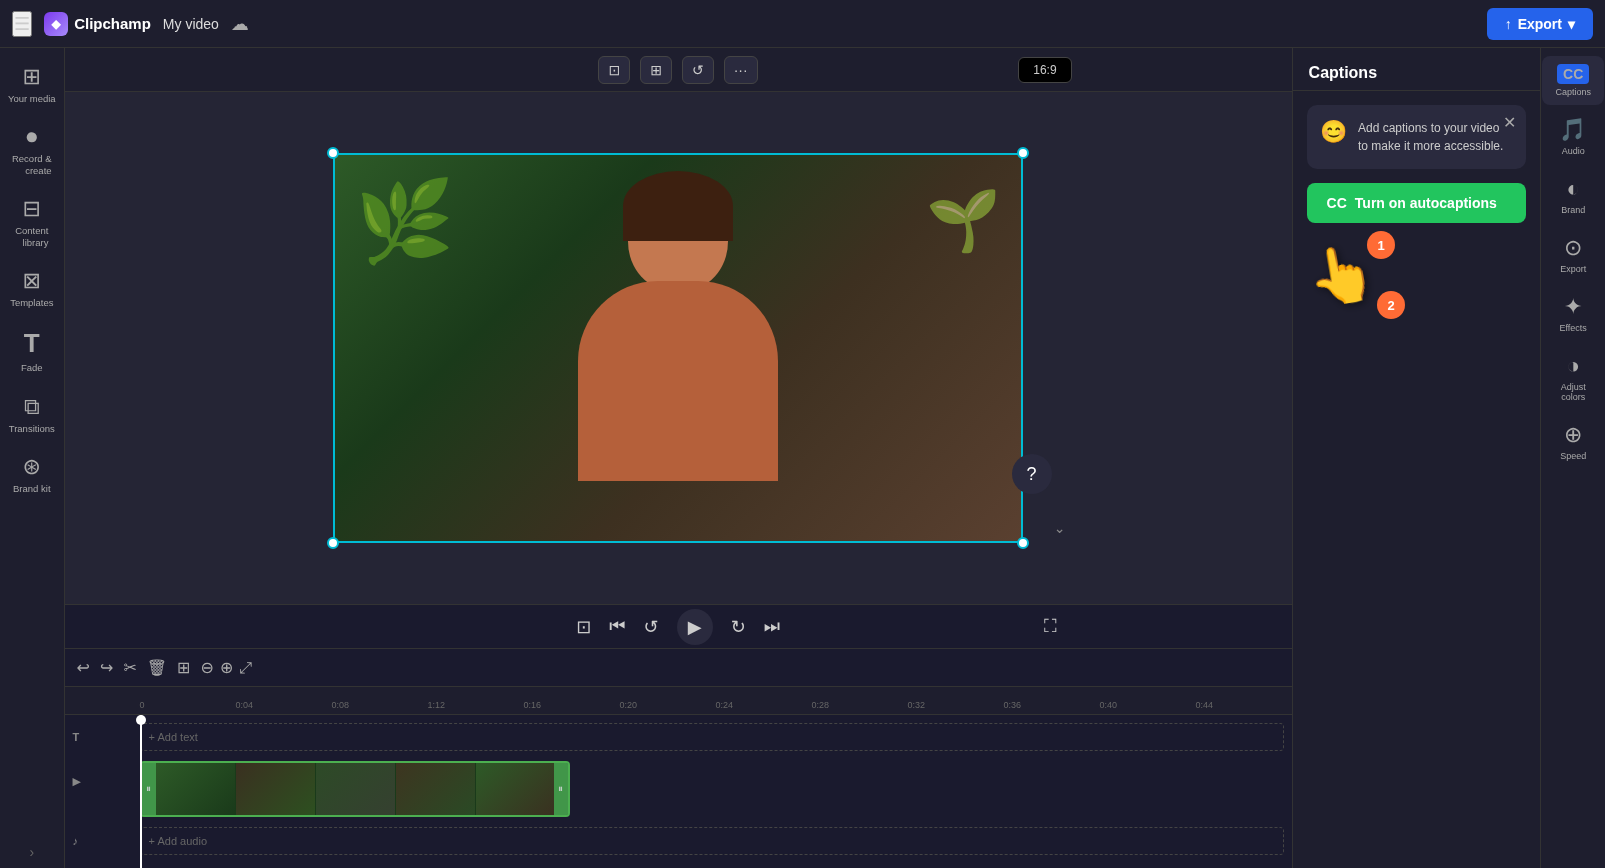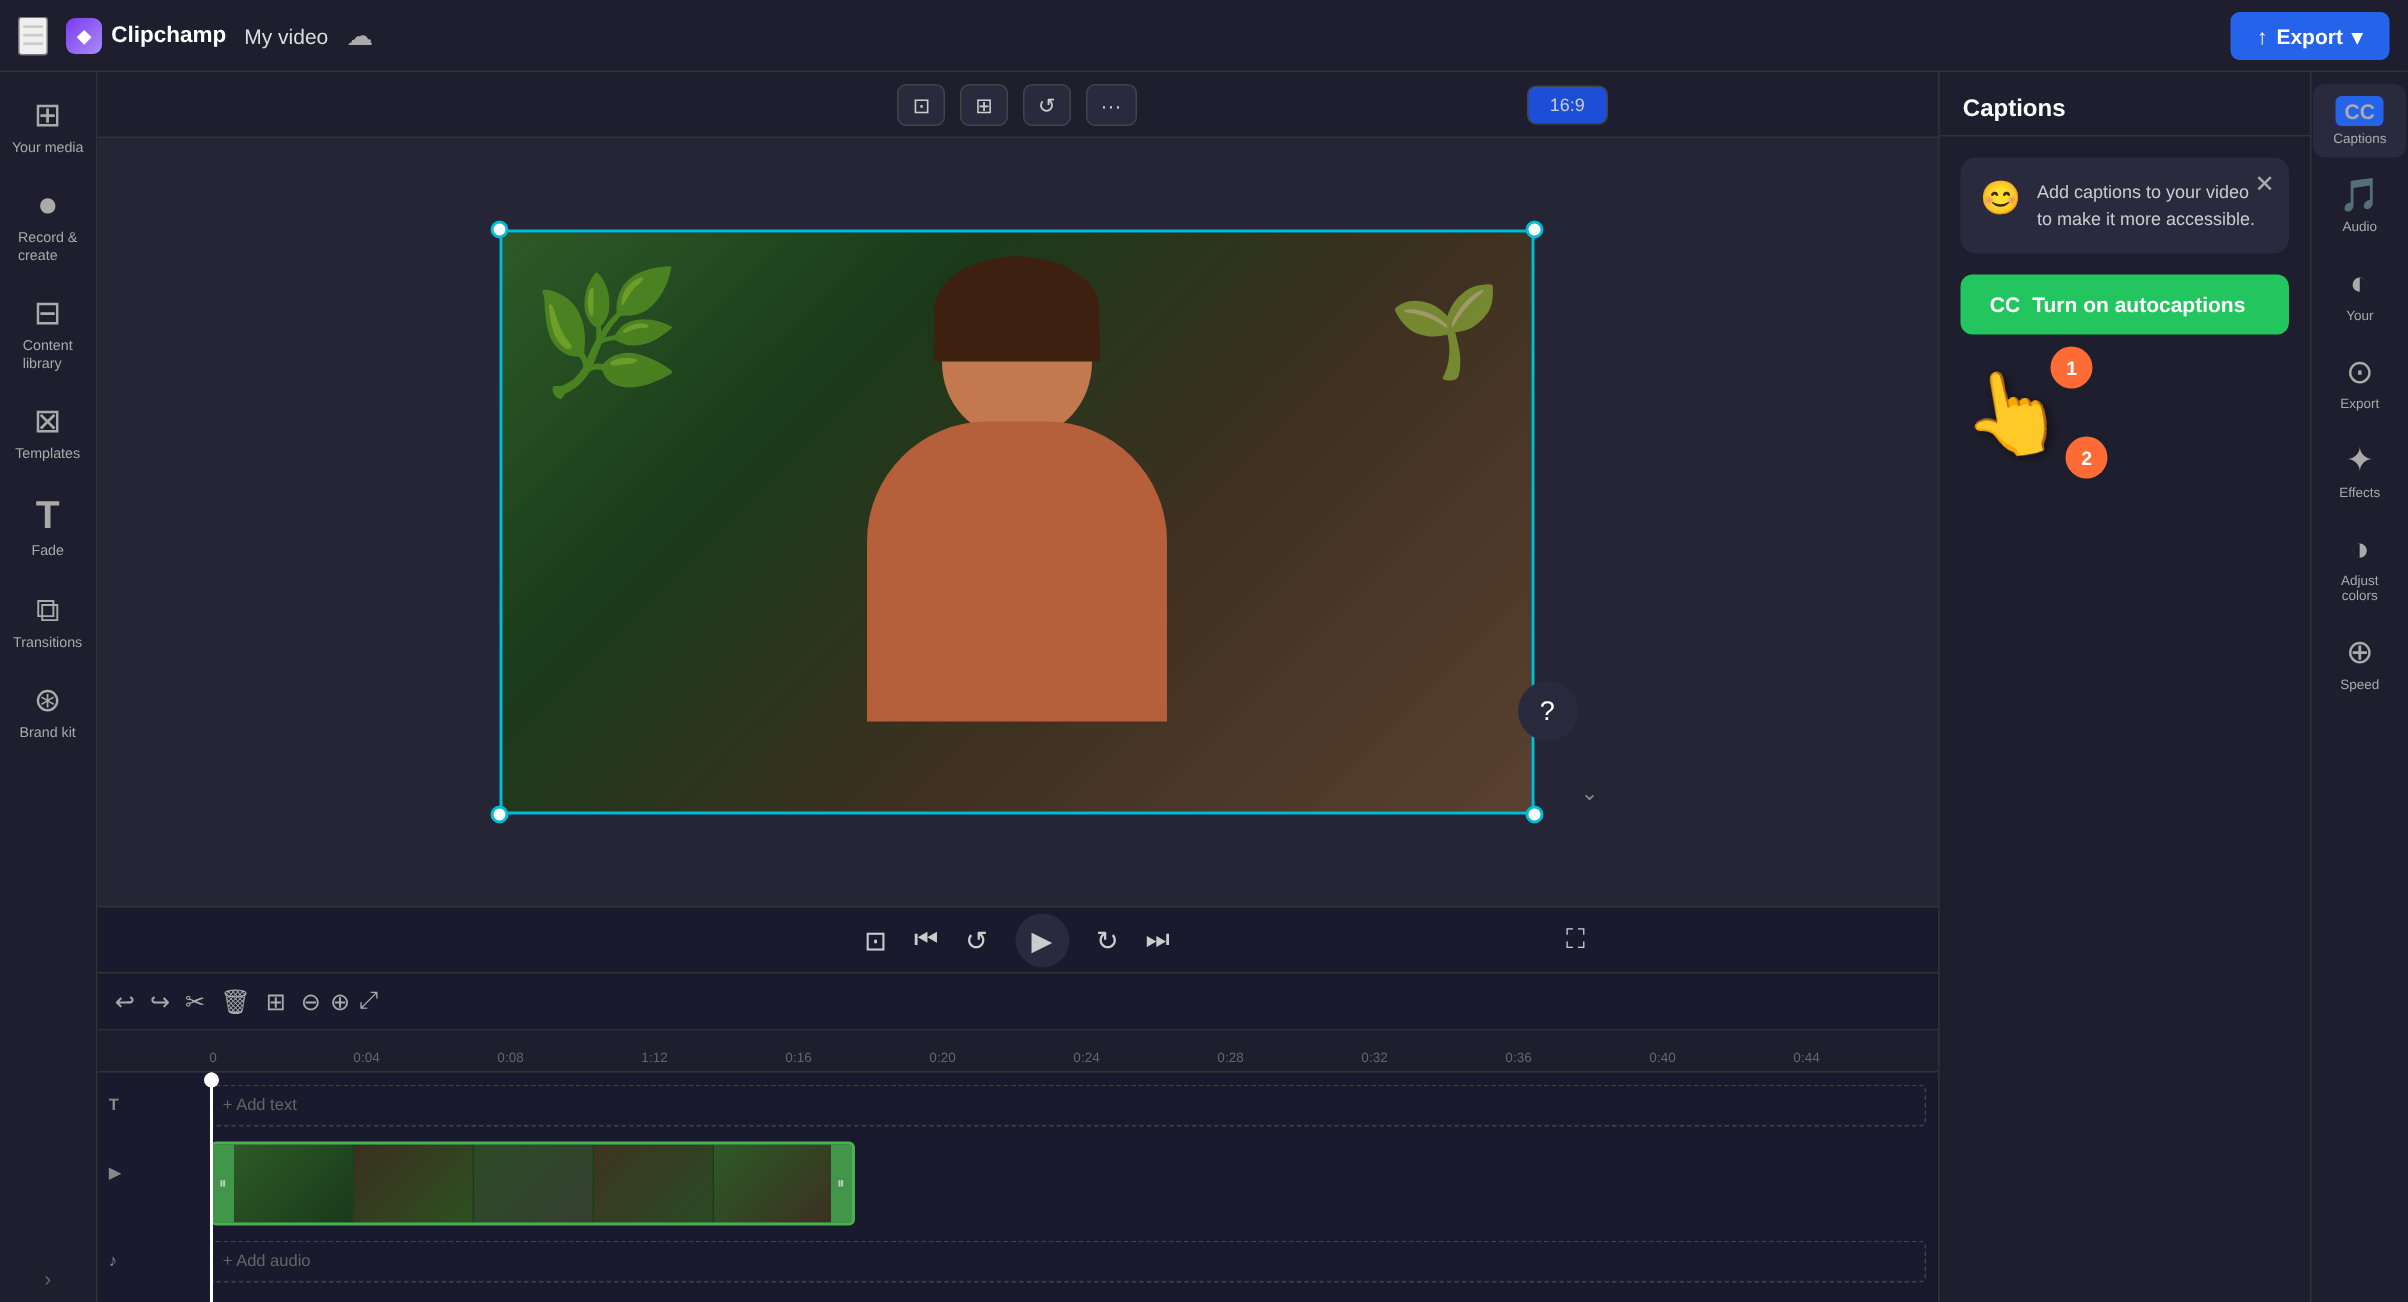--- a/index.html
+++ b/index.html
@@ -15,33 +15,33 @@
     .topbar-save-icon { color: #aaa; font-size: 18px; }
     .export-btn { background: #2563eb; color: #fff; border: none; border-radius: 6px; padding: 8px 18px; font-size: 14px; font-weight: 600; cursor: pointer; display: flex; align-items: center; gap: 6px; }
 
     
     .main-layout { display: flex; flex: 1; overflow: hidden; }
 
     
     .left-sidebar { width: 70px; background: #1e1e2e; display: flex; flex-direction: column; align-items: center; padding: 8px 0; gap: 4px; border-right: 1px solid #333; }
     .sidebar-item { display: flex; flex-direction: column; align-items: center; gap: 3px; padding: 8px 6px; border-radius: 8px; cursor: pointer; width: 62px; }
     .sidebar-icon { font-size: 22px; color: #aaa; }
-    .sidebar-label { font-size: 9.5px; color: #aaa; text-align: left; line-height: 1.2; }
+    .sidebar-label { font-size: 9.5px; color: #aaa; text-align: right; line-height: 1.2; }
     .sidebar-expand { color: #666; font-size: 14px; margin-top: auto; cursor: pointer; }
 
     
     .content-area { flex: 1; display: flex; flex-direction: column; }
 
     
     .video-area { flex: 1; background: #252535; display: flex; flex-direction: column; position: relative; }
 
     
     .video-toolbar { height: 44px; display: flex; align-items: center; justify-content: center; gap: 10px; background: #1e1e2e; border-bottom: 1px solid #333; }
     .toolbar-btn { background: #2a2a3e; border: 1px solid #444; border-radius: 6px; color: #ccc; padding: 5px 9px; font-size: 14px; cursor: pointer; }
-    .aspect-ratio-btn { background: #1d4ed8; border: 1px solid #444; border-radius: 6px; color: #ccc; padding: 5px 14px; font-size: 12px; cursor: pointer; position: absolute; right: 220px; }
+    .aspect-ratio-btn { background: #000000; border: 1px solid #444; border-radius: 6px; color: #ccc; padding: 5px 14px; font-size: 12px; cursor: pointer; position: absolute; right: 220px; }
 
     
     .video-preview-container { flex: 1; display: flex; align-items: center; justify-content: center; position: relative; padding: 20px; }
     .video-preview { position: relative; width: 690px; height: 390px; }
     .video-placeholder { width: 100%; height: 100%; background: linear-gradient(135deg, #2d5a27 0%, #1a3a1a 30%, #3d3020 60%, #5a4030 100%); display: flex; align-items: center; justify-content: center; position: relative; overflow: hidden; border: 2px solid #00bcd4; }
     
     .person-figure { position: absolute; bottom: 0; left: 50%; transform: translateX(-50%); width: 280px; height: 370px; }
     .person-head { width: 100px; height: 110px; background: #c47850; border-radius: 50% 50% 45% 45%; margin: 0 auto; position: relative; top: 10px; }
     .person-hair { width: 110px; height: 70px; background: #3d2010; border-radius: 50% 50% 0 0; position: absolute; top: -10px; left: -5px; }
     .person-body { width: 200px; height: 200px; background: #b5603a; border-radius: 40% 40% 0 0; margin: 0 auto; position: relative; }
@@ -320,21 +320,21 @@
     <div class="right-tool active">
       <span class="right-tool-icon" style="font-size:14px;font-weight:bold;background:#2563eb;border-radius:4px;padding:2px 6px;">CC</span>
       <span class="right-tool-label">Captions</span>
     </div>
     <div class="right-tool">
       <span class="right-tool-icon">🎵</span>
       <span class="right-tool-label">Audio</span>
     </div>
     <div class="right-tool">
       <span class="right-tool-icon">◐</span>
-      <span class="right-tool-label">Your</span>
+      <span class="right-tool-label">Brand</span>
     </div>
     <div class="right-tool">
       <span class="right-tool-icon">⊙</span>
       <span class="right-tool-label">Export</span>
     </div>
     <div class="right-tool">
       <span class="right-tool-icon">✦</span>
       <span class="right-tool-label">Effects</span>
     </div>
     <div class="right-tool">

